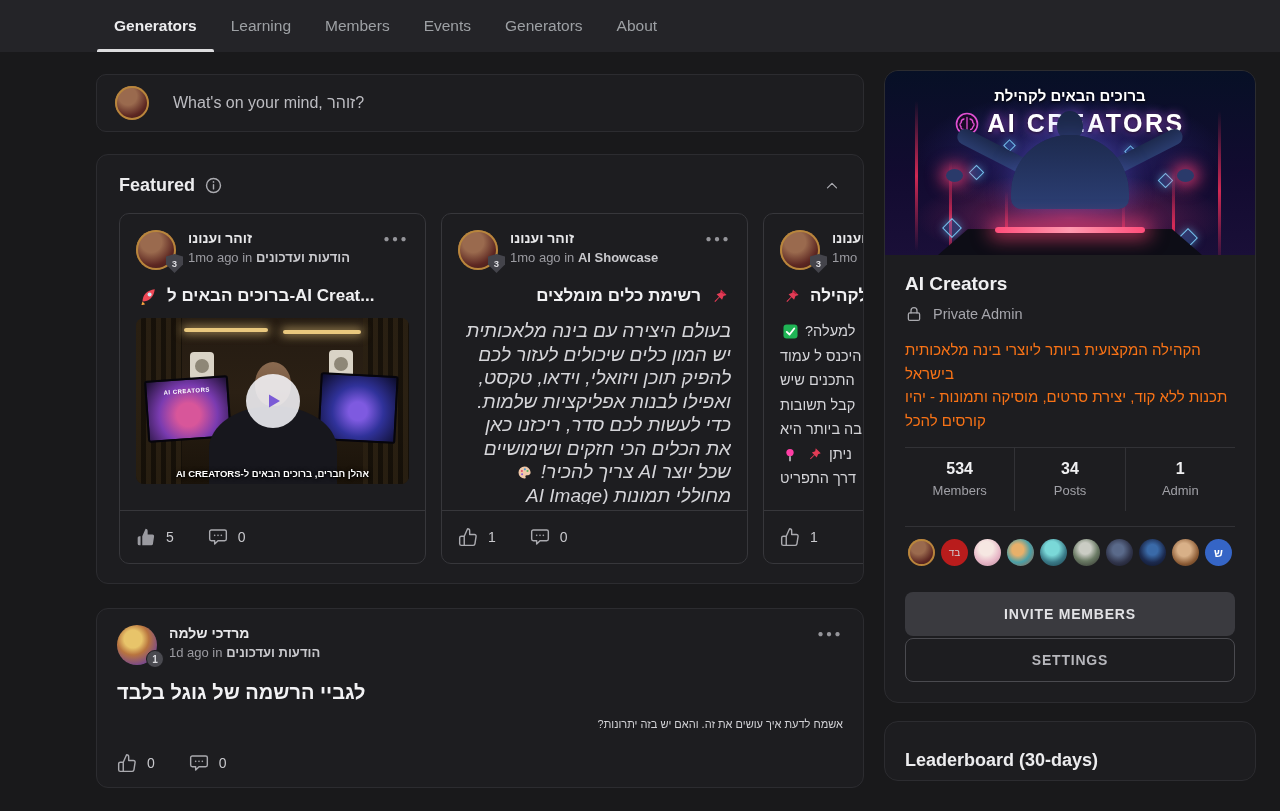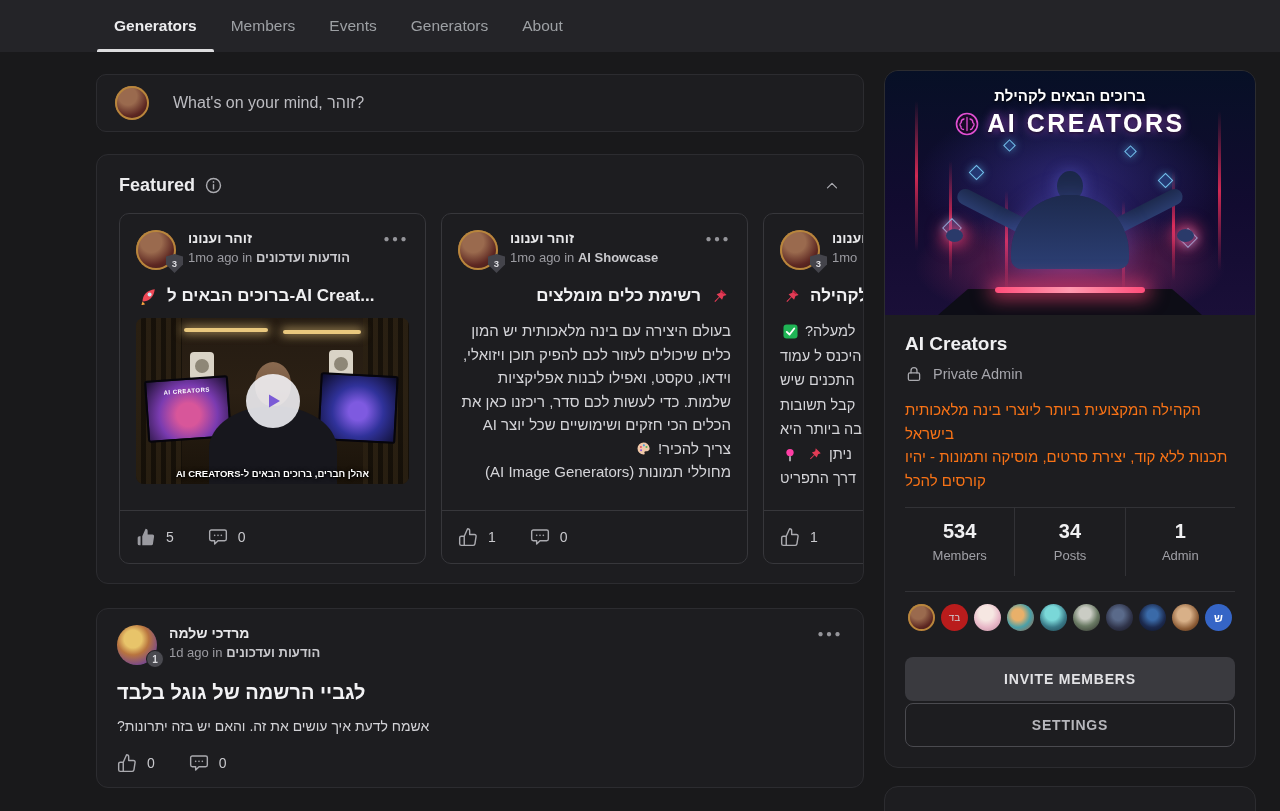--- a/index.html
+++ b/index.html
@@ -57,34 +57,34 @@
   .monL{left:10px;top:60px;width:80px;height:58px;transform:rotate(-4deg);}
   .monL .screen{position:absolute;inset:0;background:radial-gradient(circle at 50% 60%,#d8569a 0 22%,#7a3bb0 55%,#1c1030 100%);}
   .monL .mtext{position:absolute;top:8px;left:0;right:0;text-align:center;font-size:6px;font-weight:bold;color:#fff;letter-spacing:.5px;}
   .monR{right:12px;top:56px;width:74px;height:64px;transform:rotate(3deg);}
   .monR .screen{position:absolute;inset:0;background:radial-gradient(circle at 50% 55%,#7e5ae0 0 18%,#30329a 50%,#0c0c28 100%);}
   .tman-head{position:absolute;left:50%;top:44px;transform:translateX(-50%);width:36px;height:44px;border-radius:50% 50% 46% 46%;background:linear-gradient(180deg,#8a6a50,#6d4f3a);}
   .tman-body{position:absolute;left:50%;bottom:-8px;transform:translateX(-50%);width:128px;height:86px;border-radius:55% 55% 0 0;background:#17171d;}
   .play{position:absolute;left:50%;top:50%;transform:translate(-50%,-50%);width:54px;height:54px;border-radius:50%;background:rgba(244,244,248,.88);display:flex;align-items:center;justify-content:center;cursor:pointer;}
   .caption{position:absolute;left:0;right:0;bottom:5px;text-align:center;font-size:9.5px;font-weight:bold;color:#fff;text-shadow:0 1px 2px #000,0 0 4px #000;direction:rtl;}
   
-  .fc-body{direction:rtl;text-align:right;margin-top:13px;font-size:15px;line-height:23.5px;color:#d5d5d9;max-height:185px;overflow:hidden;}
+  .fc-body{direction:rtl;text-align:right;margin-top:13px;font-size:19px;line-height:23.5px;color:#d5d5d9;max-height:185px;overflow:hidden;font-style:italic;}
   .fc-body .p2{display:block;}
   .inline-ic{display:inline-block;vertical-align:-2px;margin:0 3px;}
   
   .frag{direction:rtl;text-align:left;font-size:14.5px;line-height:24.5px;color:#d5d5d9;white-space:nowrap;}
   .frag .inline-ic{vertical-align:-3px;}
   
   .post{height:180px;padding:16px 20px;position:relative;}
   .post-title{margin-top:16px;font-size:20px;font-weight:bold;color:#f2f2f4;direction:rtl;text-align:left;}
-  .post-body{margin-top:14px;font-size:14px;color:#d2d2d6;direction:rtl;text-align:left;}
+  .post-body{margin-top:14px;font-size:11px;color:#d2d2d6;direction:rtl;text-align:right;}
   .post-actions{position:absolute;left:20px;bottom:14px;display:flex;align-items:center;gap:10px;}
   
   .group-card{border-radius:14px;overflow:hidden;margin-bottom:18px;padding:0;}
-  .hero{position:relative;height:244px;background:
+  .hero{position:relative;height:184px;background:
     radial-gradient(ellipse 60% 35% at 50% 80%,rgba(233,62,125,.50),transparent 70%),
     radial-gradient(ellipse 55% 45% at 50% 45%,rgba(90,80,225,.38),transparent 75%),
     linear-gradient(180deg,#071026 0%,#120b30 55%,#1a0f38 100%);overflow:hidden;}
   .streak{position:absolute;width:3px;background:linear-gradient(180deg,transparent,rgba(255,48,92,.8),transparent);}
   .cube{position:absolute;width:9px;height:9px;border:1px solid rgba(130,215,255,.85);background:rgba(60,140,220,.30);transform:rotate(45deg);box-shadow:0 0 8px rgba(100,200,255,.55);}
   .hero-welcome{position:relative;margin-top:16px;text-align:center;font-size:15px;font-weight:bold;color:#fff;direction:rtl;text-shadow:0 1px 3px #000;}
   .hero-brand{position:relative;margin-top:5px;display:flex;align-items:center;justify-content:center;gap:8px;}
   .hero-brand .bt{font-size:25px;font-weight:bold;color:#fff;letter-spacing:2.5px;text-shadow:0 0 10px rgba(180,80,220,.8),0 1px 3px #000;}
   .hero-man{position:absolute;left:50%;bottom:24px;transform:translateX(-50%);width:260px;height:120px;}
   .hm-head{position:absolute;left:50%;top:0;transform:translateX(-50%);width:26px;height:30px;border-radius:50%;background:#1b2848;box-shadow:0 0 16px rgba(120,130,255,.35);}
@@ -97,21 +97,21 @@
   .hm-desk{position:absolute;left:50%;bottom:-24px;transform:translateX(-50%);width:300px;height:26px;background:#0d0d16;clip-path:polygon(6% 100%,16% 0,84% 0,94% 100%);}
   .hm-kbd{position:absolute;left:50%;bottom:-2px;transform:translateX(-50%);width:150px;height:6px;border-radius:3px;background:linear-gradient(90deg,#ff4d7a,#ff9ab0,#ff4d7a);box-shadow:0 0 18px 6px rgba(255,70,120,.6);}
   .g-info{padding:18px 20px 20px;}
   .g-name{font-size:19px;font-weight:bold;color:#f0f0f2;}
   .g-priv{display:flex;align-items:center;gap:10px;margin-top:10px;color:#a5a5ab;font-size:14.5px;}
   .g-desc{margin-top:15px;font-size:15px;line-height:23.5px;color:#f97316;direction:rtl;text-align:left;}
   .g-div{border-top:1px solid #323236;margin-top:15px;}
   .g-stats{display:flex;}
   .stat{flex:1;text-align:center;padding:12px 0 13px;}
   .stat + .stat{border-left:1px solid #323236;}
-  .stat-v{font-size:20px;font-weight:bold;color:#f0f0f2;}
+  .stat-v{font-size:16px;font-weight:bold;color:#f0f0f2;}
   .stat-l{font-size:13px;color:#a0a0a6;margin-top:5px;}
   .g-avs{display:flex;gap:6px;padding:12px 0 12px;justify-content:center;}
   .mav{width:27px;height:27px;border-radius:50%;flex:none;display:flex;align-items:center;justify-content:center;font-size:10px;color:#cfcfd4;cursor:pointer;}
   .mav1{background:radial-gradient(circle at 38% 30%,#9a6a4e 0 28%,#5d2722 62%,#2c1113 100%);box-shadow:0 0 0 2px #b8863c inset;}
   .mav2{background:#b91c1c;}
   .mav3{background:radial-gradient(circle at 45% 35%,#f6e7e2 0 30%,#e8b8c8 60%,#b98a9a 100%);}
   .mav4{background:radial-gradient(circle at 40% 40%,#e8b06a 0 25%,#4aa0a8 55%,#a85a3a 100%);}
   .mav5{background:radial-gradient(circle at 45% 35%,#7ad8d8 0 30%,#3a7a88 60%,#1a3a44 100%);}
   .mav6{background:radial-gradient(circle at 45% 35%,#caccc4 0 25%,#6a7a64 55%,#2a2a28 100%);}
   .mav7{background:radial-gradient(circle at 45% 40%,#5a6a8a 0 25%,#30344a 60%,#14141e 100%);}
@@ -124,20 +124,21 @@
   .lb-card{border-radius:14px;padding:28px 20px 20px;height:60px;}
   .lb-title{font-size:18px;font-weight:bold;color:#ececee;}
 </style>
 </head>
 <body>
 
 <div class="page">
 
   <nav class="topnav">
     <div class="tab active">Generators</div>
+    <div class="tab">Learning</div>
     <div class="tab">Members</div>
     <div class="tab">Events</div>
     <div class="tab">Generators</div>
     <div class="tab">About</div>
   </nav>
 
   <main class="feed">
 
     <div class="card composer">
       <span class="avatar av-zohar"></span>

